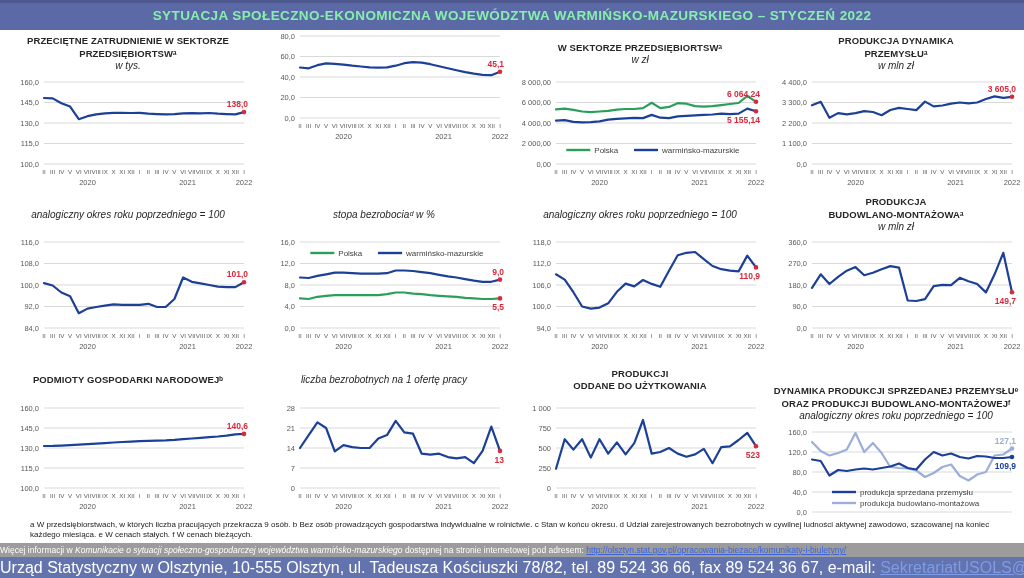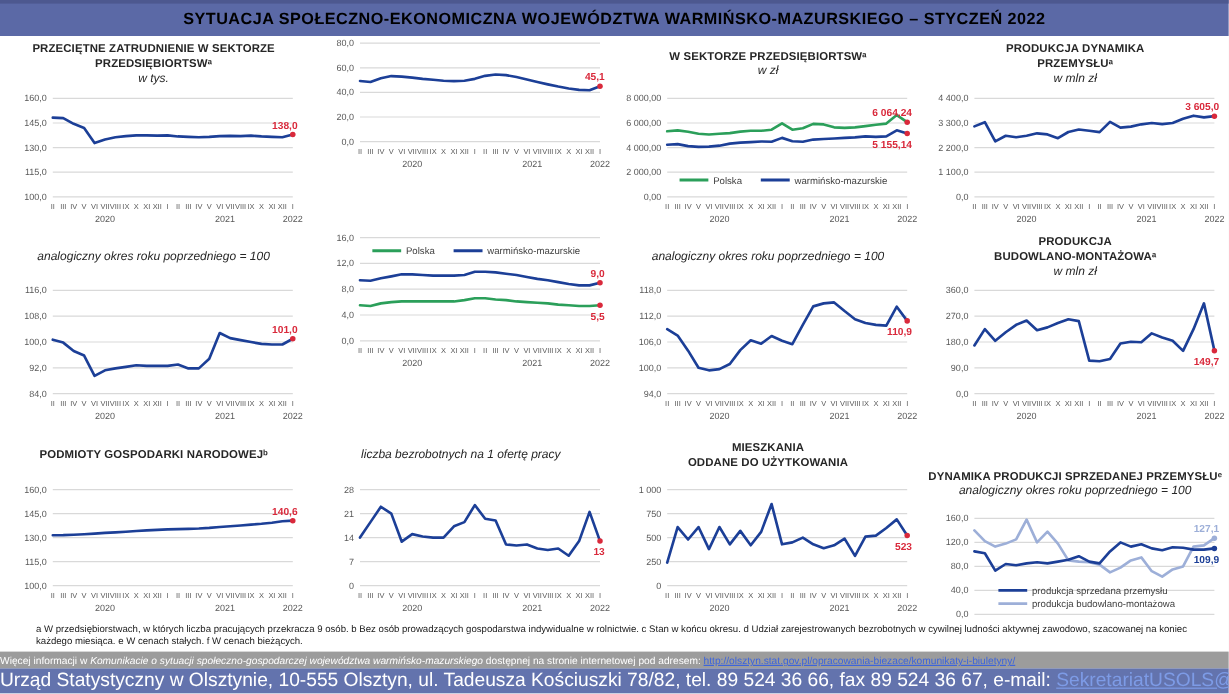--- a/index.html
+++ b/index.html
@@ -1,19 +1,19 @@
 <!DOCTYPE html>
 <html lang="pl"><head>
 <meta charset="utf-8">
 <style>
   * { margin:0; padding:0; box-sizing:border-box; }
   body { font-family:"Liberation Sans", sans-serif; background:#e8e8e8; }
   .canvas { position:relative; width:1024px; height:578px; background:#ffffff; overflow:hidden; }
 
-  .header { height:30px; background:#5b69a6; border-top:3px solid #4d588f; color:#000000;
+  .header { height:30px; background:#5b69a6; border-top:3px solid #4d588f; color:#86efac;
             text-align:center; line-height:26px; font-size:13.5px; font-weight:bold; letter-spacing:0.4px; }
 
   #charts { display:grid; grid-template-columns:repeat(4,256px); grid-template-rows:162px 164px 160px; }
   .cell { position:relative; overflow:hidden; }
   .tblock { display:flex; flex-direction:column; justify-content:center; align-items:center; padding:2px 4px 0; }
   .ct { text-align:center; line-height:1.28; }
   .ctb { font-weight:bold; font-size:9.5px; color:#262626; letter-spacing:0.1px; }
   .cti { font-style:italic; font-size:10px; color:#262626; }
 
   svg { display:block; }
@@ -279,20 +279,23 @@
           <text x="244.0" y="102" text-anchor="middle" class="mlab">I</text>
           <text x="87.5" y="113" text-anchor="middle" class="yrlab">2020</text>
           <text x="187.5" y="113" text-anchor="middle" class="yrlab">2021</text>
           <text x="244.0" y="113" text-anchor="middle" class="yrlab">2022</text>
           <path d="M44.0 47.1L52.7 49.5L61.4 56.5L70.1 60.3L78.8 77.2L87.5 72.6L96.2 71.0L104.9 69.7L113.6 68.4L122.3 68.9L131.0 68.9L139.7 68.9L148.3 67.8L157.0 71.0L165.7 71.0L174.4 63.0L183.1 41.5L191.8 45.8L200.5 47.4L209.2 49.0L217.9 50.6L226.6 51.1L235.3 51.1L244.0 46.3" fill="none" stroke="#1c3f97" stroke-width="2.2" stroke-linejoin="round" stroke-linecap="round"></path>
           <circle cx="244.0" cy="46.3" r="2.3" fill="#d9293b"></circle>
           <text x="248.0" y="41.3" text-anchor="end" class="vlab" fill="#d9293b">101,0</text>
         </svg>
       </div>
       <div class="cell">
+        <div class="tblock" style="height: 44px;">
+          <div class="ct cti">stopa bezrobociaᵈ w %</div>
+        </div>
         <svg width="256" height="118" viewBox="0 0 256 118">
           <line x1="44" y1="6" x2="244" y2="6" stroke="#d9d9d9" stroke-width="1"></line>
           <text x="39" y="8.5" text-anchor="end" class="ylab">16,0</text>
           <line x1="44" y1="27.5" x2="244" y2="27.5" stroke="#d9d9d9" stroke-width="1"></line>
           <text x="39" y="30" text-anchor="end" class="ylab">12,0</text>
           <line x1="44" y1="49" x2="244" y2="49" stroke="#d9d9d9" stroke-width="1"></line>
           <text x="39" y="51.5" text-anchor="end" class="ylab">8,0</text>
           <line x1="44" y1="70.5" x2="244" y2="70.5" stroke="#d9d9d9" stroke-width="1"></line>
           <text x="39" y="73" text-anchor="end" class="ylab">4,0</text>
           <line x1="44" y1="92" x2="244" y2="92" stroke="#d9d9d9" stroke-width="1"></line>
@@ -521,21 +524,21 @@
           <text x="87.5" y="107" text-anchor="middle" class="yrlab">2020</text>
           <text x="187.5" y="107" text-anchor="middle" class="yrlab">2021</text>
           <text x="244.0" y="107" text-anchor="middle" class="yrlab">2022</text>
           <path d="M44.0 46.0L52.7 33.1L61.4 20.3L70.1 26.0L78.8 49.4L87.5 43.1L96.2 45.1L104.9 46.0L113.6 46.0L122.3 36.6L131.0 33.1L139.7 18.9L148.3 30.3L157.0 31.7L165.7 51.7L174.4 52.6L183.1 51.7L191.8 55.1L200.5 56.3L209.2 55.1L217.9 61.1L226.6 48.9L235.3 24.6L244.0 48.9" fill="none" stroke="#1c3f97" stroke-width="2.2" stroke-linejoin="round" stroke-linecap="round"></path>
           <circle cx="244.0" cy="48.9" r="2.3" fill="#d9293b"></circle>
           <text x="248.0" y="60.9" text-anchor="end" class="vlab" fill="#d9293b">13</text>
         </svg>
       </div>
       <div class="cell">
         <div class="tblock" style="height: 46px;">
-          <div class="ct ctb">MIESZKANIA</div>
+          <div class="ct ctb">PRODUKCJI</div>
           <div class="ct ctb">ODDANE DO UŻYTKOWANIA</div>
         </div>
         <svg width="256" height="112" viewBox="0 0 256 112">
           <line x1="44" y1="6" x2="244" y2="6" stroke="#d9d9d9" stroke-width="1"></line>
           <text x="39" y="8.5" text-anchor="end" class="ylab">1 000</text>
           <line x1="44" y1="26" x2="244" y2="26" stroke="#d9d9d9" stroke-width="1"></line>
           <text x="39" y="28.5" text-anchor="end" class="ylab">750</text>
           <line x1="44" y1="46" x2="244" y2="46" stroke="#d9d9d9" stroke-width="1"></line>
           <text x="39" y="48.5" text-anchor="end" class="ylab">500</text>
           <line x1="44" y1="66" x2="244" y2="66" stroke="#d9d9d9" stroke-width="1"></line>
@@ -570,20 +573,21 @@
           <text x="187.5" y="107" text-anchor="middle" class="yrlab">2021</text>
           <text x="244.0" y="107" text-anchor="middle" class="yrlab">2022</text>
           <path d="M44.0 66.8L52.7 37.2L61.4 47.6L70.1 37.2L78.8 55.6L87.5 37.2L96.2 51.6L104.9 40.4L113.6 52.4L122.3 41.2L131.0 18.0L139.7 51.6L148.3 50.0L157.0 46.0L165.7 51.6L174.4 54.8L183.1 52.4L191.8 46.8L200.5 61.2L209.2 45.2L217.9 44.4L226.6 38.0L235.3 30.8L244.0 44.2" fill="none" stroke="#1c3f97" stroke-width="2.2" stroke-linejoin="round" stroke-linecap="round"></path>
           <circle cx="244.0" cy="44.2" r="2.3" fill="#d9293b"></circle>
           <text x="248.0" y="56.2" text-anchor="end" class="vlab" fill="#d9293b">523</text>
         </svg>
       </div>
       <div class="cell">
         <div class="tblock" style="height: 46px; margin-top: 24px;">
           <div class="ct ctb">DYNAMIKA PRODUKCJI SPRZEDANEJ PRZEMYSŁUᵉ</div>
+          <div class="ct ctb">ORAZ PRODUKCJI BUDOWLANO-MONTAŻOWEJᶠ</div>
           <div class="ct cti">analogiczny okres roku poprzedniego  = 100</div>
         </div>
         <svg width="256" height="112" viewBox="0 0 256 112">
           <line x1="44" y1="6" x2="244" y2="6" stroke="#d9d9d9" stroke-width="1"></line>
           <text x="39" y="8.5" text-anchor="end" class="ylab">160,0</text>
           <line x1="44" y1="26" x2="244" y2="26" stroke="#d9d9d9" stroke-width="1"></line>
           <text x="39" y="28.5" text-anchor="end" class="ylab">120,0</text>
           <line x1="44" y1="46" x2="244" y2="46" stroke="#d9d9d9" stroke-width="1"></line>
           <text x="39" y="48.5" text-anchor="end" class="ylab">80,0</text>
           <line x1="44" y1="66" x2="244" y2="66" stroke="#d9d9d9" stroke-width="1"></line>

